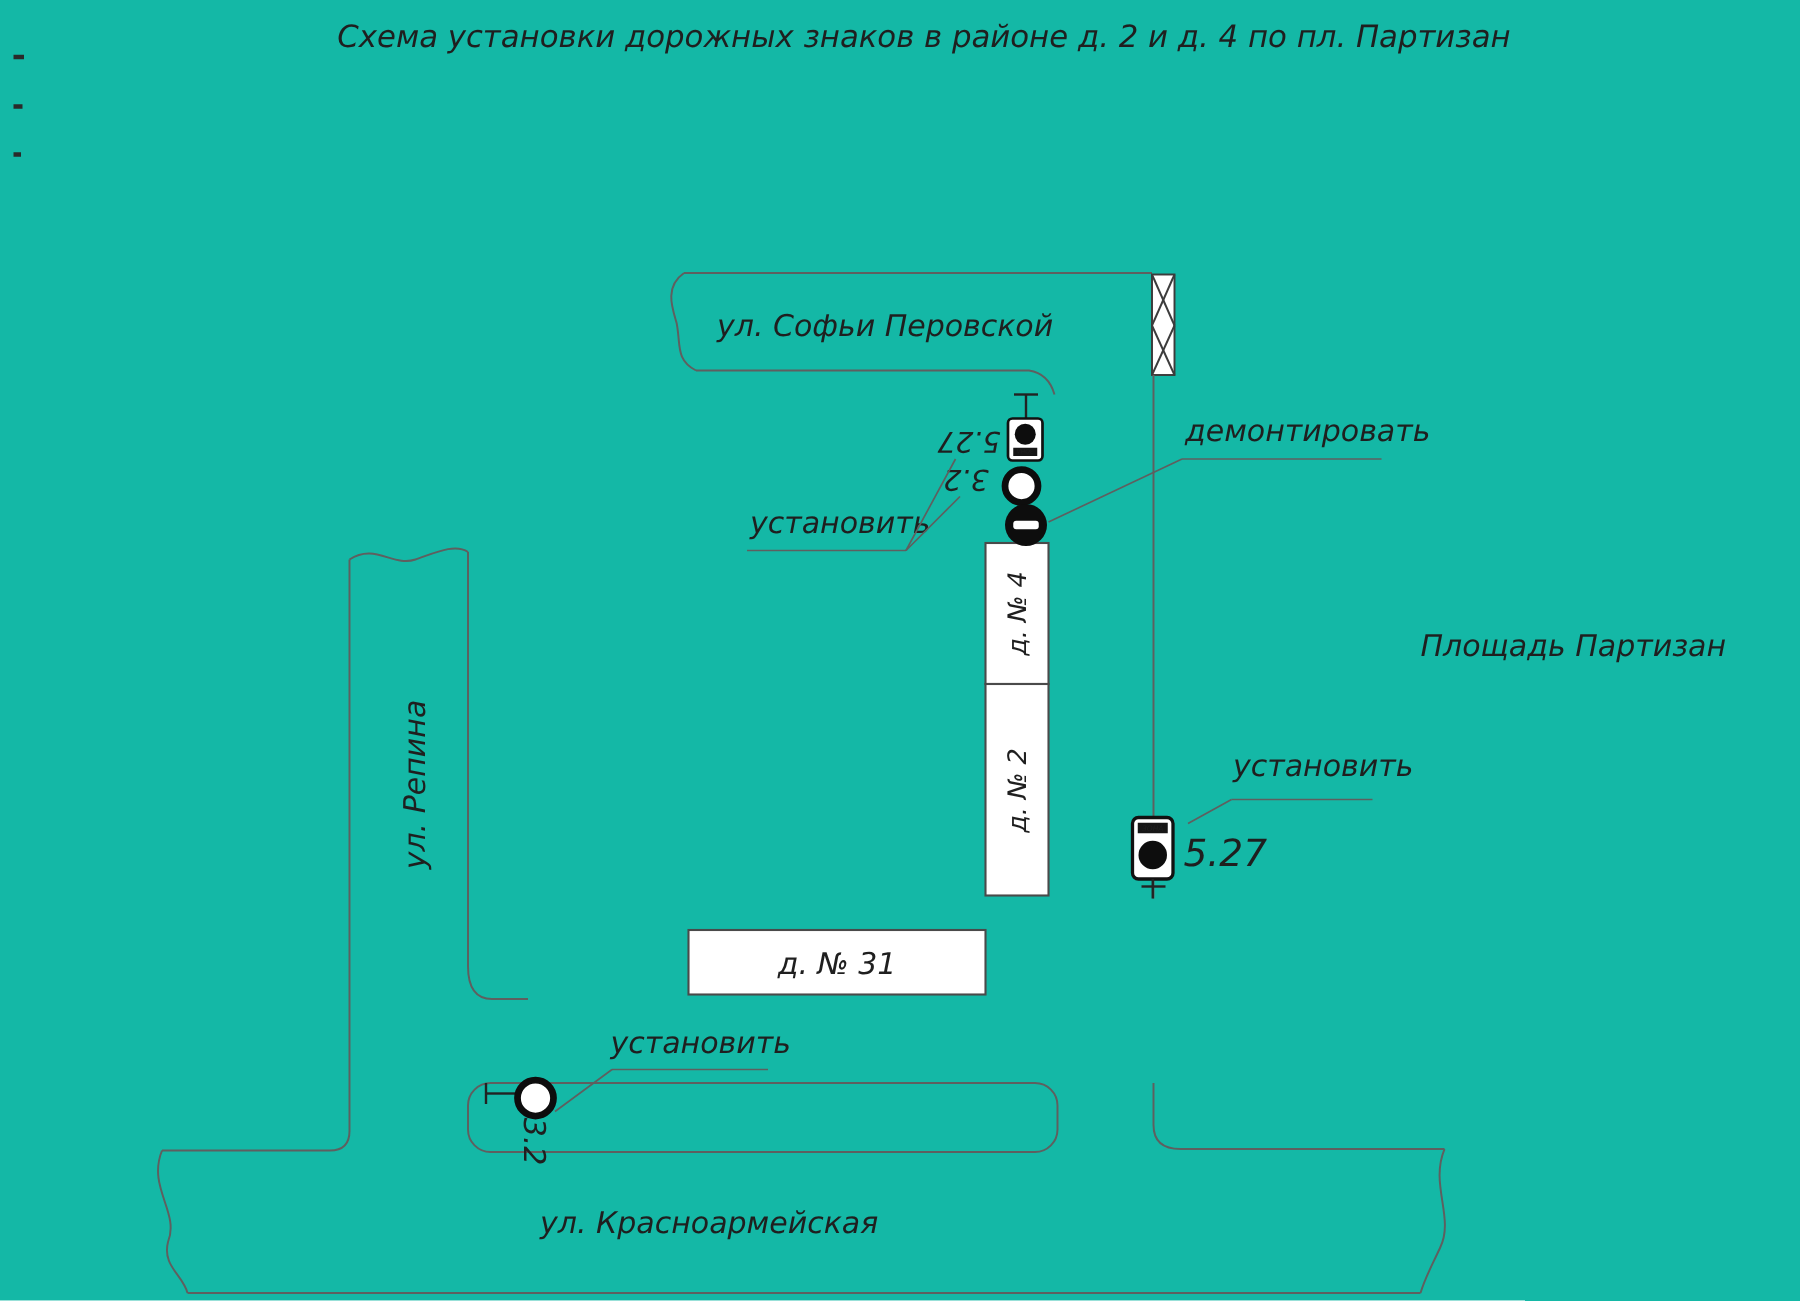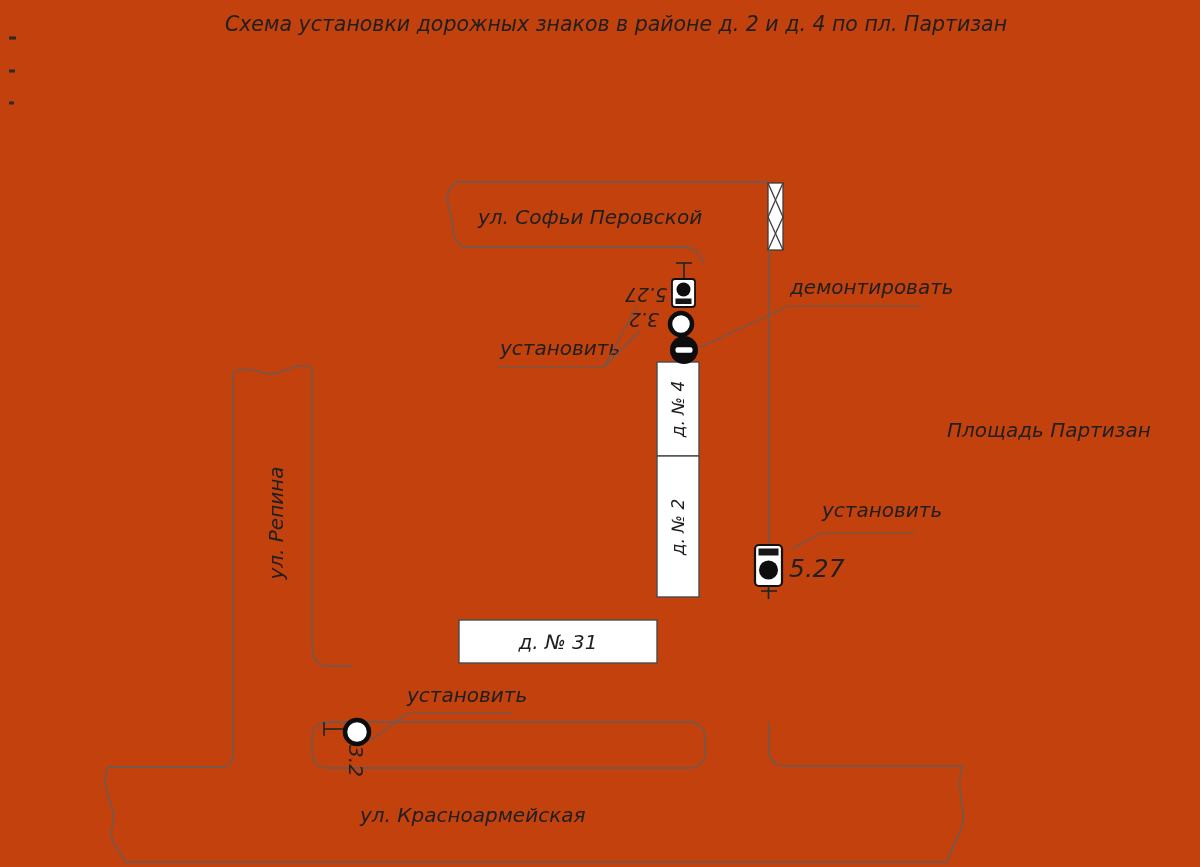--- a/index.html
+++ b/index.html
@@ -1,16 +1,16 @@
 <!DOCTYPE html>
 <html><head>
 <meta charset="utf-8">
 <style>
   html,body{margin:0;padding:0;background:#ffffff;}
-  .page{position:relative;width:1200px;height:867px;background:#c2410c;overflow:hidden;
+  .page{position:relative;width:1200px;height:867px;background:#14b8a6;overflow:hidden;
         font-family:"DejaVu Sans",sans-serif;}
   svg{position:absolute;left:0;top:0;}
   text{fill:#1f1f1f;font-style:italic;}
   .road{stroke:#5f5f5f;stroke-width:1.3;fill:none;}
   .leader{stroke:#5f5f5f;stroke-width:1.1;fill:none;}
   .bld{stroke:#4a4a4a;stroke-width:1.4;fill:#fff;}
   .signstroke{stroke:#111;fill:#fff;}
 </style>
 </head>
 <body>

